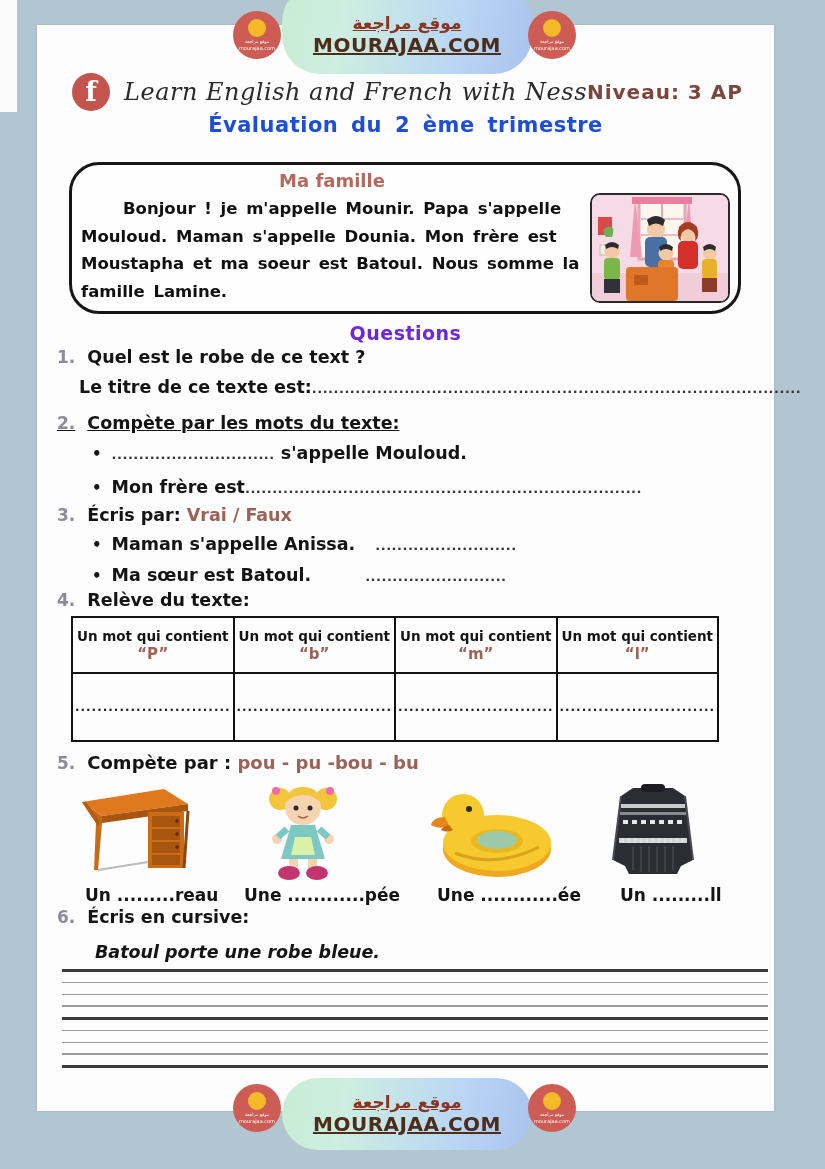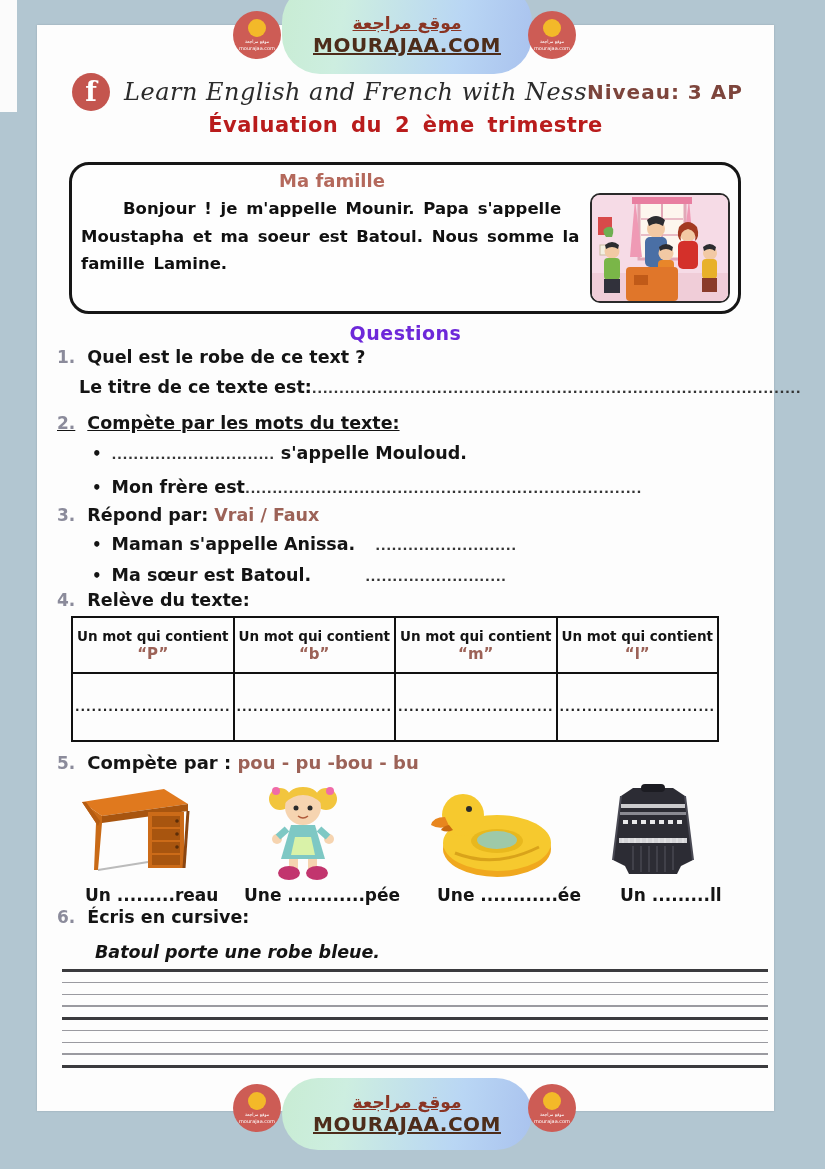--- a/index.html
+++ b/index.html
@@ -56,26 +56,26 @@
   .fb-name{
     margin-left:14px;font-family:"DejaVu Serif",serif;font-style:italic;
     font-size:24px;color:#2b2b2b;letter-spacing:.5px;white-space:nowrap;
   }
   .level{
     margin-left:auto;margin-right:28px;font-size:20px;font-weight:bold;color:#7d453c;
     letter-spacing:1px;white-space:nowrap;
   }
   .exam-title{
     position:absolute;left:0;top:88px;width:100%;text-align:center;
-    font-size:21px;font-weight:bold;color:#b91c1c;word-spacing:5px;letter-spacing:.5px;
+    font-size:21px;font-weight:bold;color:#1d4ed8;word-spacing:5px;letter-spacing:.5px;
   }
   
   .reading-box{
     position:absolute;left:32px;top:137px;width:666px;height:146px;
-    border:3px solid #161616;border-radius:20px;background:#fefefe;
+    border:3px solid #161616;border-radius:30px;background:#fefefe;
   }
   .rb-title{
     position:absolute;left:0;top:5px;width:520px;text-align:center;
     font-size:18px;font-weight:bold;color:#b4695c;
   }
   .rb-text{
     position:absolute;left:9px;top:30px;width:528px;
     font-size:16.5px;font-weight:bold;color:#101010;line-height:27.5px;
     word-spacing:3px;
   }
@@ -141,20 +141,21 @@
       <div class="fb-icon">f</div>
       <div class="fb-name">Learn English and French with Ness</div>
       <div class="level">Niveau: 3 AP</div>
     </div>
     <div class="exam-title">Évaluation du 2 ème trimestre</div>
 
     <div class="reading-box">
       <div class="rb-title">Ma famille</div>
       <div class="rb-text">
         <div class="l1">Bonjour ! je m'appelle Mounir. Papa s'appelle</div>
+        <div>Mouloud. Maman s'appelle Dounia. Mon frère est</div>
         <div>Moustapha et ma soeur est Batoul. Nous  somme la</div>
         <div>famille Lamine.</div>
       </div>
       <div class="rb-img">
         <svg width="136" height="106" viewBox="0 0 136 106">
           <rect x="0" y="0" width="136" height="106" fill="#f6dbe6"></rect>
           <rect x="0" y="78" width="136" height="28" fill="#f0cdd8"></rect>
           <rect x="47" y="6" width="46" height="58" fill="#fdf6ee" stroke="#e2a8b8" stroke-width="3"></rect>
           <line x1="70" y1="8" x2="70" y2="62" stroke="#e2a8b8" stroke-width="2"></line>
           <line x1="49" y1="24" x2="91" y2="24" stroke="#e2a8b8" stroke-width="1.5"></line>
@@ -202,21 +203,21 @@
       <span class="qnum">2.</span><span>Compète par les mots du texte:</span>
     </div>
     <div class="qrow" style="left:55px;top:418px;">
       <span class="bullet">•</span><span class="dots">..............................</span><span> s'appelle Mouloud.</span>
     </div>
     <div class="qrow" style="left:55px;top:452px;">
       <span class="bullet">•</span><span>Mon frère est</span><span class="dots">.........................................................................</span>
     </div>
 
     <div class="qrow" style="left:20px;top:480px;">
-      <span class="qnum">3.</span><span>Répond par:</span>
+      <span class="qnum">3.</span><span>Écris par:</span>
       <span class="hl">Vrai / Faux</span>
     </div>
     <div class="qrow" style="left:55px;top:540px;">
       <span class="bullet">•</span><span>Ma sœur est Batoul.</span>
       <span class="dots" style="margin-left:48px;">..........................</span>
     </div>
     <div class="qrow" style="left:55px;top:509px;">
       <span class="bullet">•</span><span>Maman s'appelle Anissa.</span>
       <span class="dots" style="margin-left:14px;">..........................</span>
     </div>

